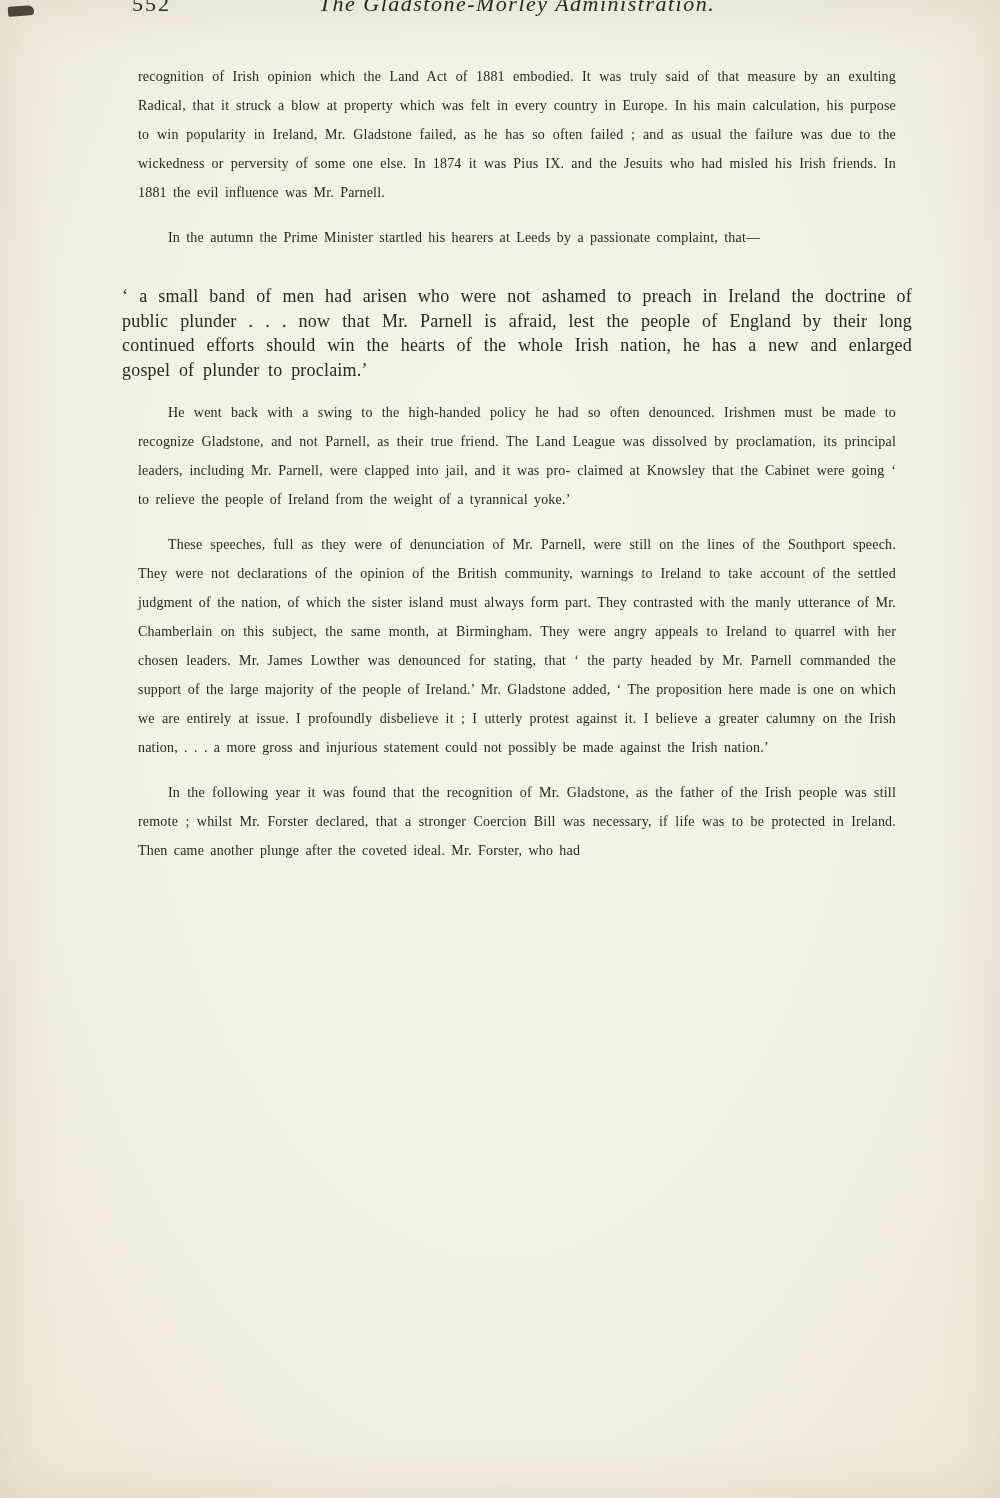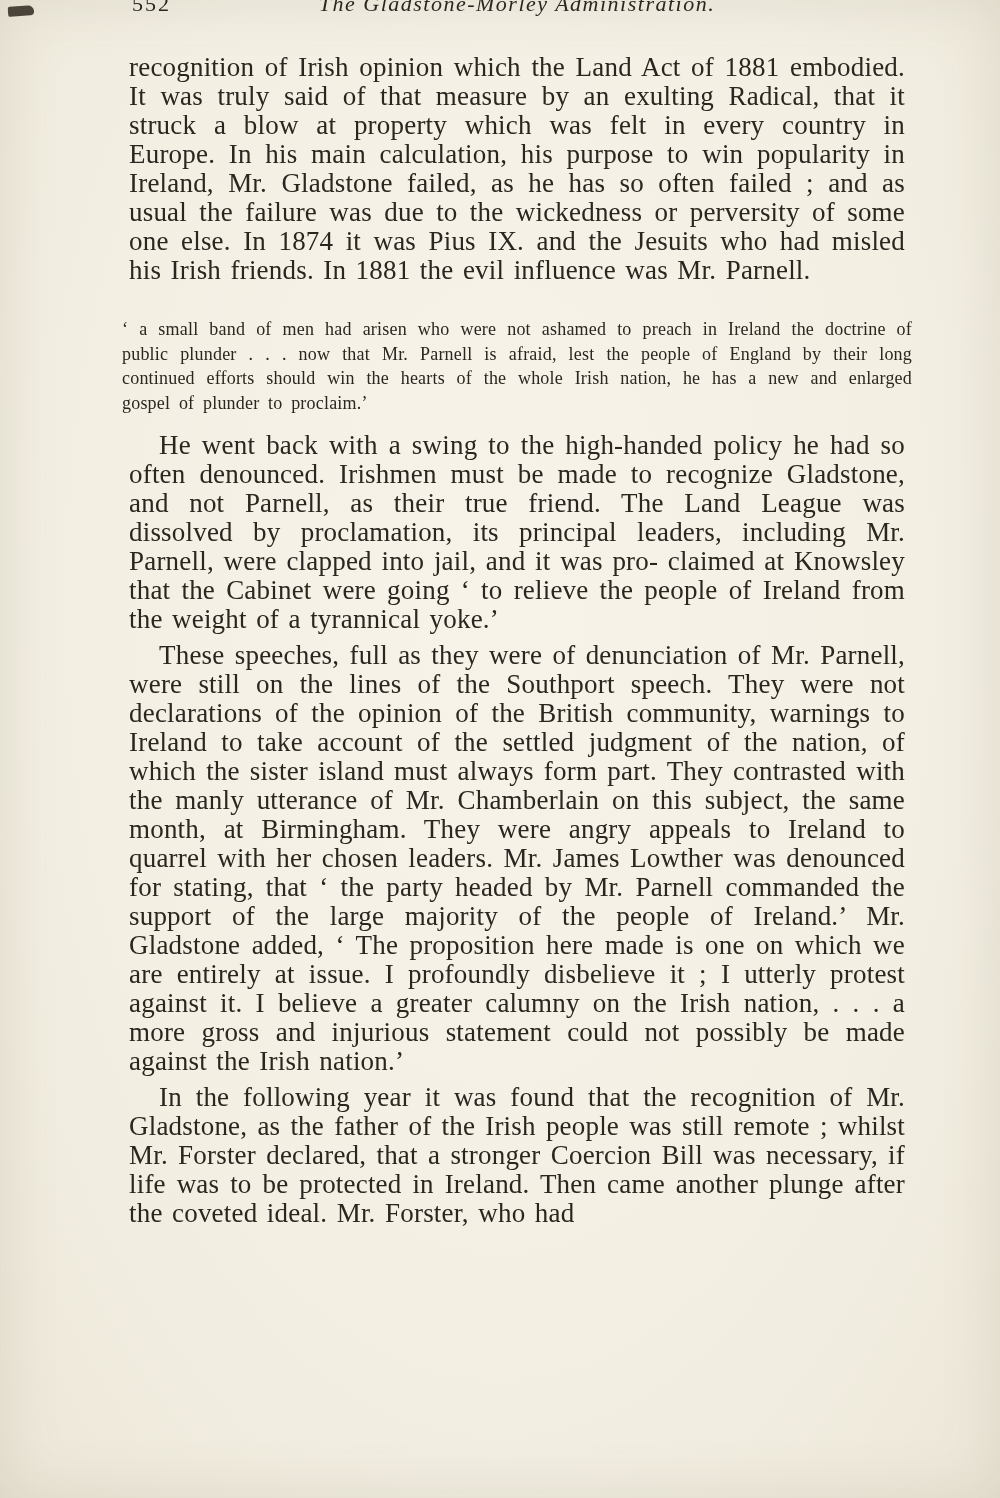--- a/index.html
+++ b/index.html
@@ -48,23 +48,23 @@
     font-style: italic;
     letter-spacing: 1.5px;
   }
   .text-column {
     position: absolute;
     top: 46px;
     left: 122px;
     width: 790px;
   }
   .text-column p {
-    margin: 7px;
+    margin: 16px;
     text-align: justify;
-    font-size: 27px;
+    font-size: 14px;
     line-height: 29px;
     word-spacing: 2.5px;
     letter-spacing: 0.2px;
   }
   .text-column p.indent {
     text-indent: 30px;
   }
   .text-column p.quote {
     font-size: 18px;
     line-height: 24.5px;
@@ -90,18 +90,19 @@
 <div class="page">
   <div class="ink-mark"></div>
   <div class="header">
     <div class="header-inner">
       <span class="page-number">552</span>
       <span class="running-title">The Gladstone-Morley Administration.</span>
     </div>
   </div>
   <div class="text-column">
       <p class="paragraph">recognition of Irish opinion which the Land Act of 1881 embodied.  It was truly said of that measure by an exulting Radical, that it struck a blow at property which was felt in every country in Europe.   In his main  calculation, his purpose to win popularity in Ireland, Mr. Gladstone failed, as he has so often failed ; and as usual the failure was due to the wickedness or perversity of some one else.   In 1874 it was Pius IX. and the Jesuits who had misled his Irish friends.   In 1881 the evil influence was Mr. Parnell.</p>
+      <p class="paragraph indent">In the autumn the Prime Minister startled his hearers at Leeds by a passionate complaint, that—</p>
       <p class="quote">‘ a small band of men had arisen who were not ashamed to preach in Ireland the doctrine of public plunder . . . now that Mr. Parnell is afraid, lest the people of England by their long continued efforts should win the hearts of the whole Irish nation, he has a new and enlarged gospel of plunder to proclaim.’</p>
       <p class="paragraph indent">He went back with a swing to the high-handed policy he had so often denounced.   Irishmen must be made to recognize Gladstone, and not Parnell, as their true friend.   The Land League was dissolved by proclamation, its principal leaders, including Mr. Parnell, were clapped into jail, and it was pro- claimed at Knowsley that the Cabinet were going ‘ to relieve the people of Ireland from the weight of a tyrannical yoke.’</p>
       <p class="paragraph indent">These speeches, full as they were of denunciation of Mr. Parnell, were still on the lines of the Southport speech.   They were not declarations of the opinion of the British community, warnings to Ireland to take account of the settled judgment of the nation, of which the sister island must always form part. They contrasted with the manly utterance of Mr.  Chamberlain on this subject, the same month, at Birmingham.   They were angry appeals to Ireland to quarrel with her chosen leaders. Mr. James Lowther was denounced for stating, that ‘ the party headed by Mr. Parnell commanded the support of the large majority of the people of Ireland.’   Mr. Gladstone added, ‘ The proposition here made is one on which we are entirely at issue. I profoundly disbelieve it ; I utterly protest against it.   I believe a greater calumny on the Irish nation, . . . a more gross and injurious statement could not possibly be made against the Irish nation.’</p>
       <p class="paragraph indent">In the following year it was found that the recognition of Mr. Gladstone, as the father of the Irish people was still remote ; whilst Mr. Forster declared, that a stronger Coercion Bill was necessary, if life was to be protected in Ireland.   Then came another plunge after the coveted ideal.   Mr. Forster, who had</p>
     </div>
 </div>
 
 </body></html>

